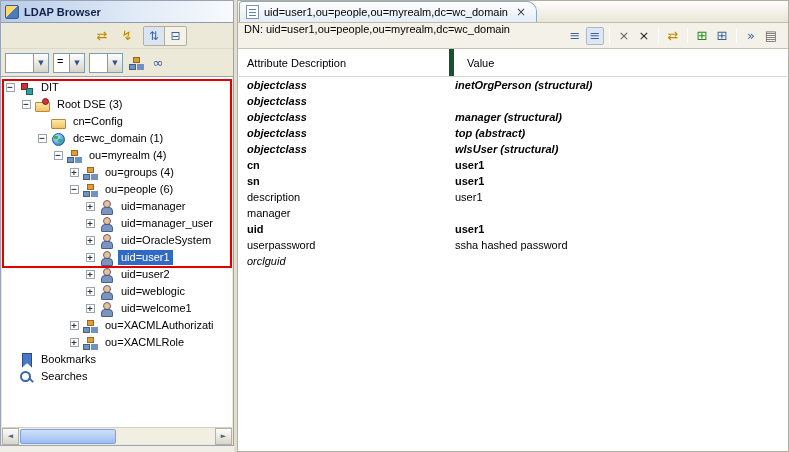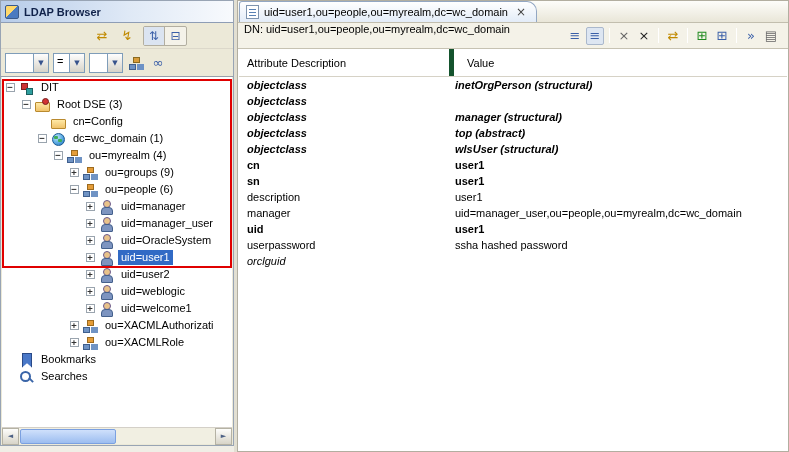--- a/index.html
+++ b/index.html
@@ -206,21 +206,21 @@
           </span>
           <span class="ticon orgunit-icon"></span>
           <span class="tlabel">ou=myrealm (4)</span>
         </div>
         <div class="tree-row">
           <span class="indent" style="width: 64px;"></span>
           <span class="expander">
             <span class="ebox">+</span>
           </span>
           <span class="ticon orgunit-icon"></span>
-          <span class="tlabel">ou=groups (9)</span>
+          <span class="tlabel">ou=groups (4)</span>
         </div>
         <div class="tree-row">
           <span class="indent" style="width: 64px;"></span>
           <span class="expander">
             <span class="ebox">−</span>
           </span>
           <span class="ticon orgunit-icon"></span>
           <span class="tlabel">ou=people (6)</span>
         </div>
         <div class="tree-row">
@@ -379,21 +379,20 @@
           <div class="grid-row bold">
             <span class="cell attr">sn</span>
             <span class="cell val">user1</span>
           </div>
           <div class="grid-row">
             <span class="cell attr">description</span>
             <span class="cell val">user1</span>
           </div>
           <div class="grid-row">
             <span class="cell attr">manager</span>
-            <span class="cell val">uid=manager_user,ou=people,ou=myrealm,dc=wc_domain</span>
           </div>
           <div class="grid-row bold">
             <span class="cell attr">uid</span>
             <span class="cell val">user1</span>
           </div>
           <div class="grid-row">
             <span class="cell attr">userpassword</span>
             <span class="cell val">ssha hashed password</span>
           </div>
           <div class="grid-row italic">

